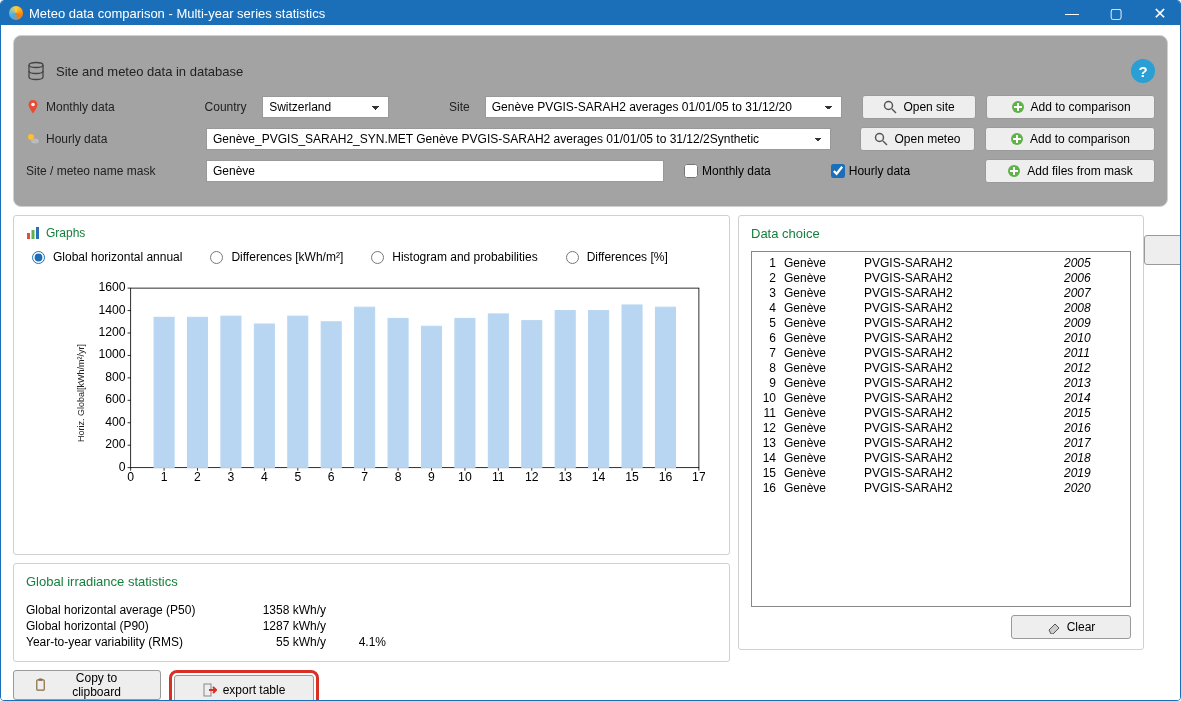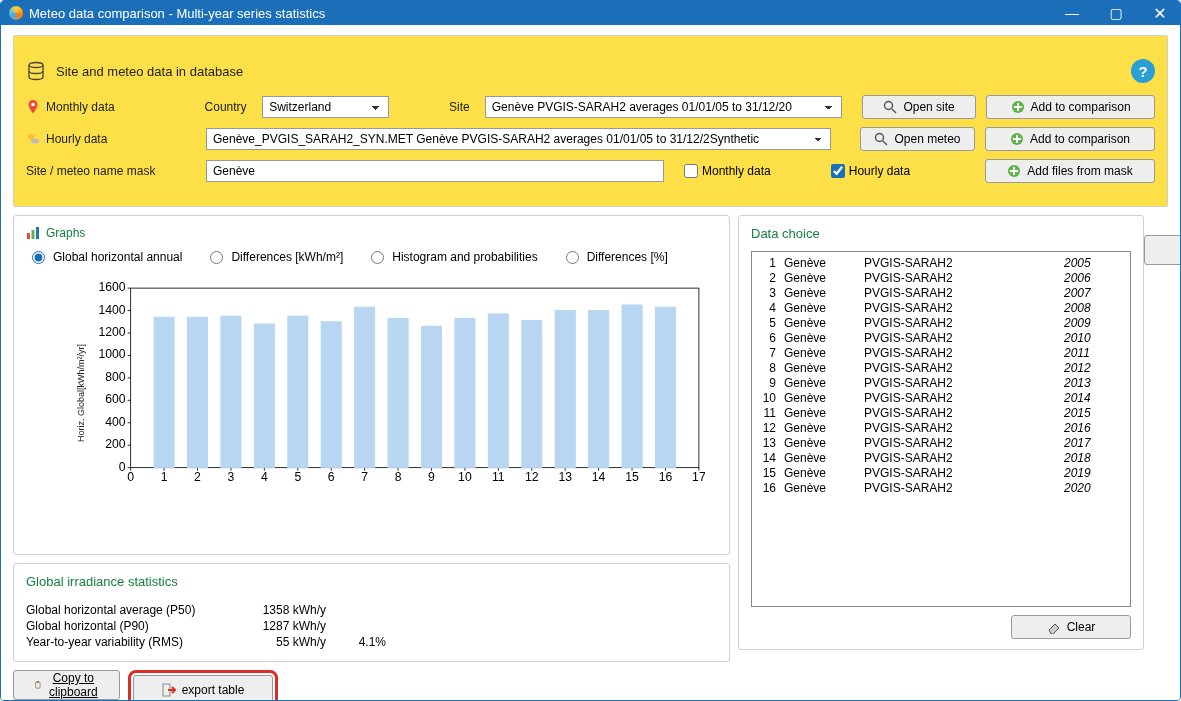--- a/index.html
+++ b/index.html
@@ -4,21 +4,21 @@
 <style>
   * { box-sizing: border-box; margin: 0; padding: 0; font-family: "Segoe UI", Tahoma, sans-serif; font-size: 12px; }
   body { background: #fff; width: 1181px; height: 701px; overflow: hidden; }
   .window { width: 1181px; height: 701px; border: 1px solid #1b6fb8; border-radius: 4px; overflow: hidden; display: flex; flex-direction: column; }
   .titlebar { height: 28px; background: #1b6fb8; color: #fff; display: flex; align-items: center; padding: 0 8px; }
   .titlebar-icon { width: 14px; height: 14px; border-radius: 50%; background: conic-gradient(#ffcf3a, #ff7a00, #3ab0ff, #ffcf3a); margin-right: 6px; }
   .titlebar-title { flex: 1; font-size: 13px; }
   .titlebar-btns { display: flex; gap: 20px; }
   .titlebar-btn { width: 24px; height: 24px; display: flex; align-items: center; justify-content: center; color: #fff; font-size: 14px; cursor: pointer; }
   .content { flex: 1; padding: 10px 12px; display: flex; flex-direction: column; gap: 8px; background: #fff; }
-  .panel { border: 1px solid #d0d0d0; border-radius: 2px; padding: 23px 12px; background: #fde047; }
+  .panel { border: 1px solid #d0d0d0; border-radius: 8px; padding: 23px 12px; background: #a3a3a3; }
   .row { display: flex; align-items: center; gap: 10px; margin-bottom: 8px; }
   .row:last-child { margin-bottom: 0; }
   .lbl { color: #222; }
   .lbl-col1 { width: 170px; display: flex; align-items: center; gap: 6px; }
   .select, .input { height: 22px; border: 1px solid #999; background: #fff; padding: 0 6px; font-size: 12px; }
   .select { appearance: none; padding-right: 18px; background-image: linear-gradient(45deg, transparent 50%, #333 50%), linear-gradient(135deg, #333 50%, transparent 50%); background-position: calc(100% - 12px) 9px, calc(100% - 8px) 9px; background-size: 4px 4px; background-repeat: no-repeat; }
   .btn { height: 24px; border: 1px solid #9a9a9a; background: #eee; border-radius: 3px; display: inline-flex; align-items: center; justify-content: center; gap: 6px; cursor: pointer; padding: 0 10px; font-size: 12px; }
   .btn-wide { width: 115px; }
   .btn-wider { width: 170px; }
   .icon { width: 14px; height: 14px; display: inline-block; }
@@ -289,21 +289,21 @@
               </div>
               <div class="stat-row">
                 <span class="k">Year-to-year variability (RMS)</span>
                 <span class="v">55 kWh/y</span>
                 <span class="p">4.1%</span>
               </div>
             </div>
         </div>
 
         <div class="bottom-row" style="margin-top:8px;">
-          <button class="btn btn-big" style="width:107px;text-decoration:underline;">
+          <button class="btn btn-big" style="width:148px;">
             <span class="icon"><svg viewBox="0 0 14 14">
                   <rect x="3" y="2" width="8" height="11" rx="1" fill="none" stroke="#8a6b3f" stroke-width="1.3"></rect>
                   <rect x="5" y="0.5" width="4" height="2.5" rx="0.5" fill="#8a6b3f"></rect>
                 </svg></span>
             <span>Copy to clipboard</span>
           </button>
           <span class="highlight-red">
             <button class="btn btn-big" style="width:140px;">
               <span class="icon"><svg viewBox="0 0 14 14">
                     <rect x="1" y="1" width="7" height="12" fill="#eee" stroke="#888"></rect>

